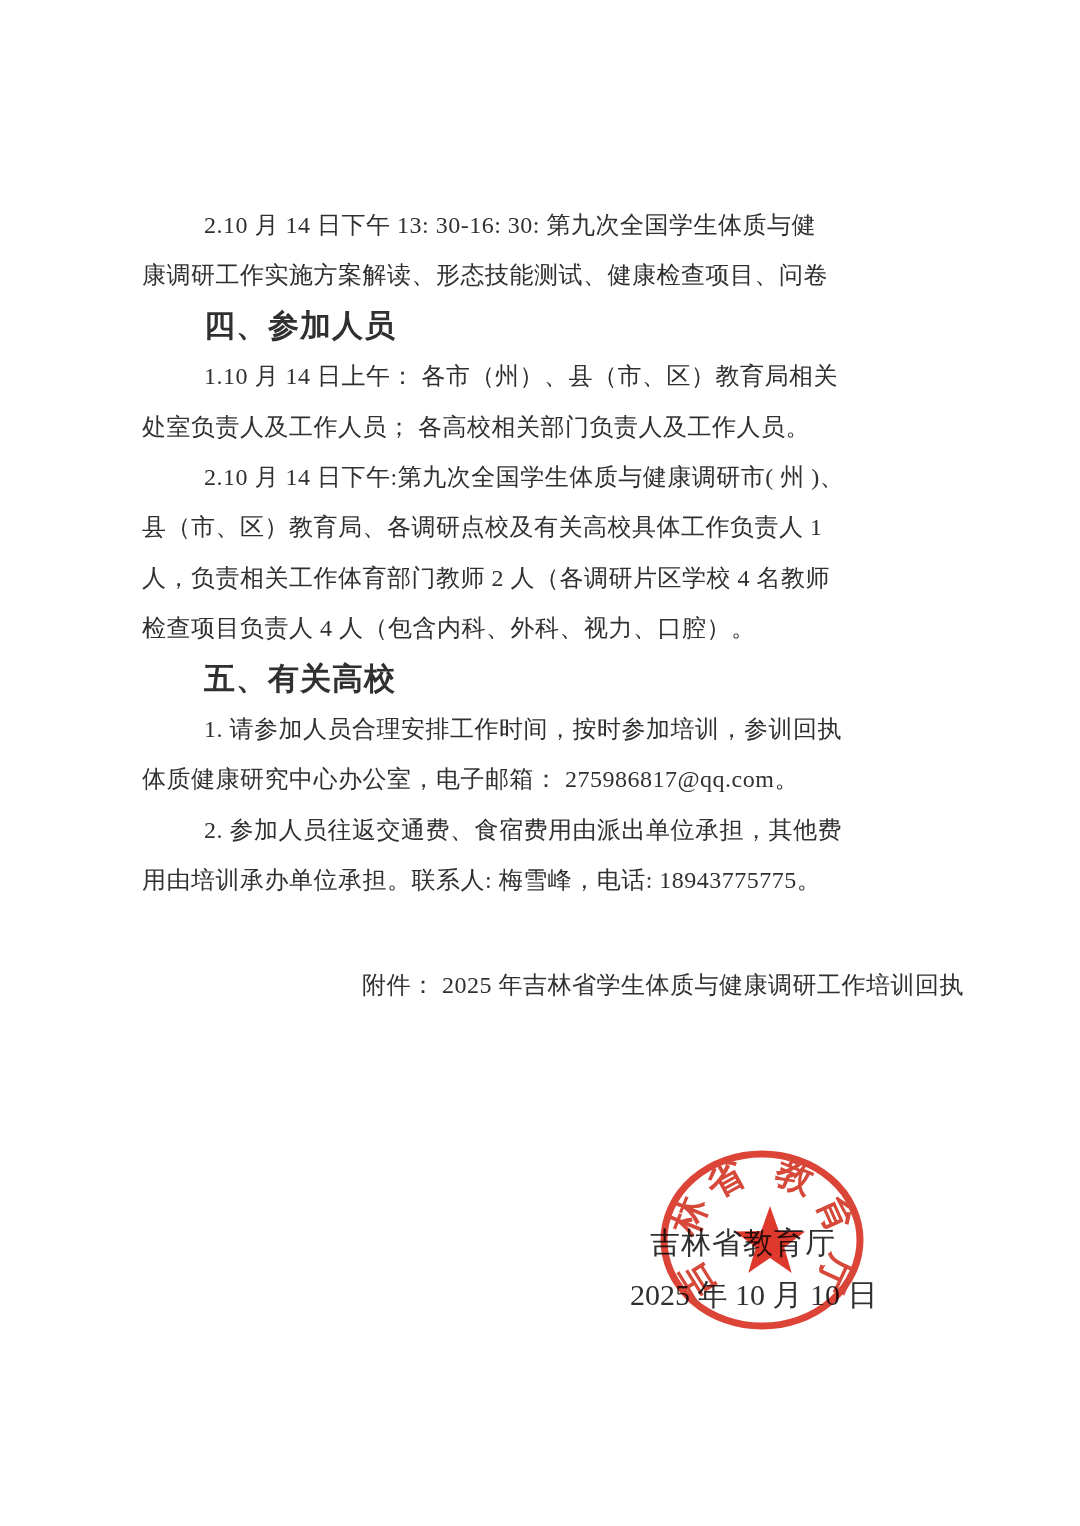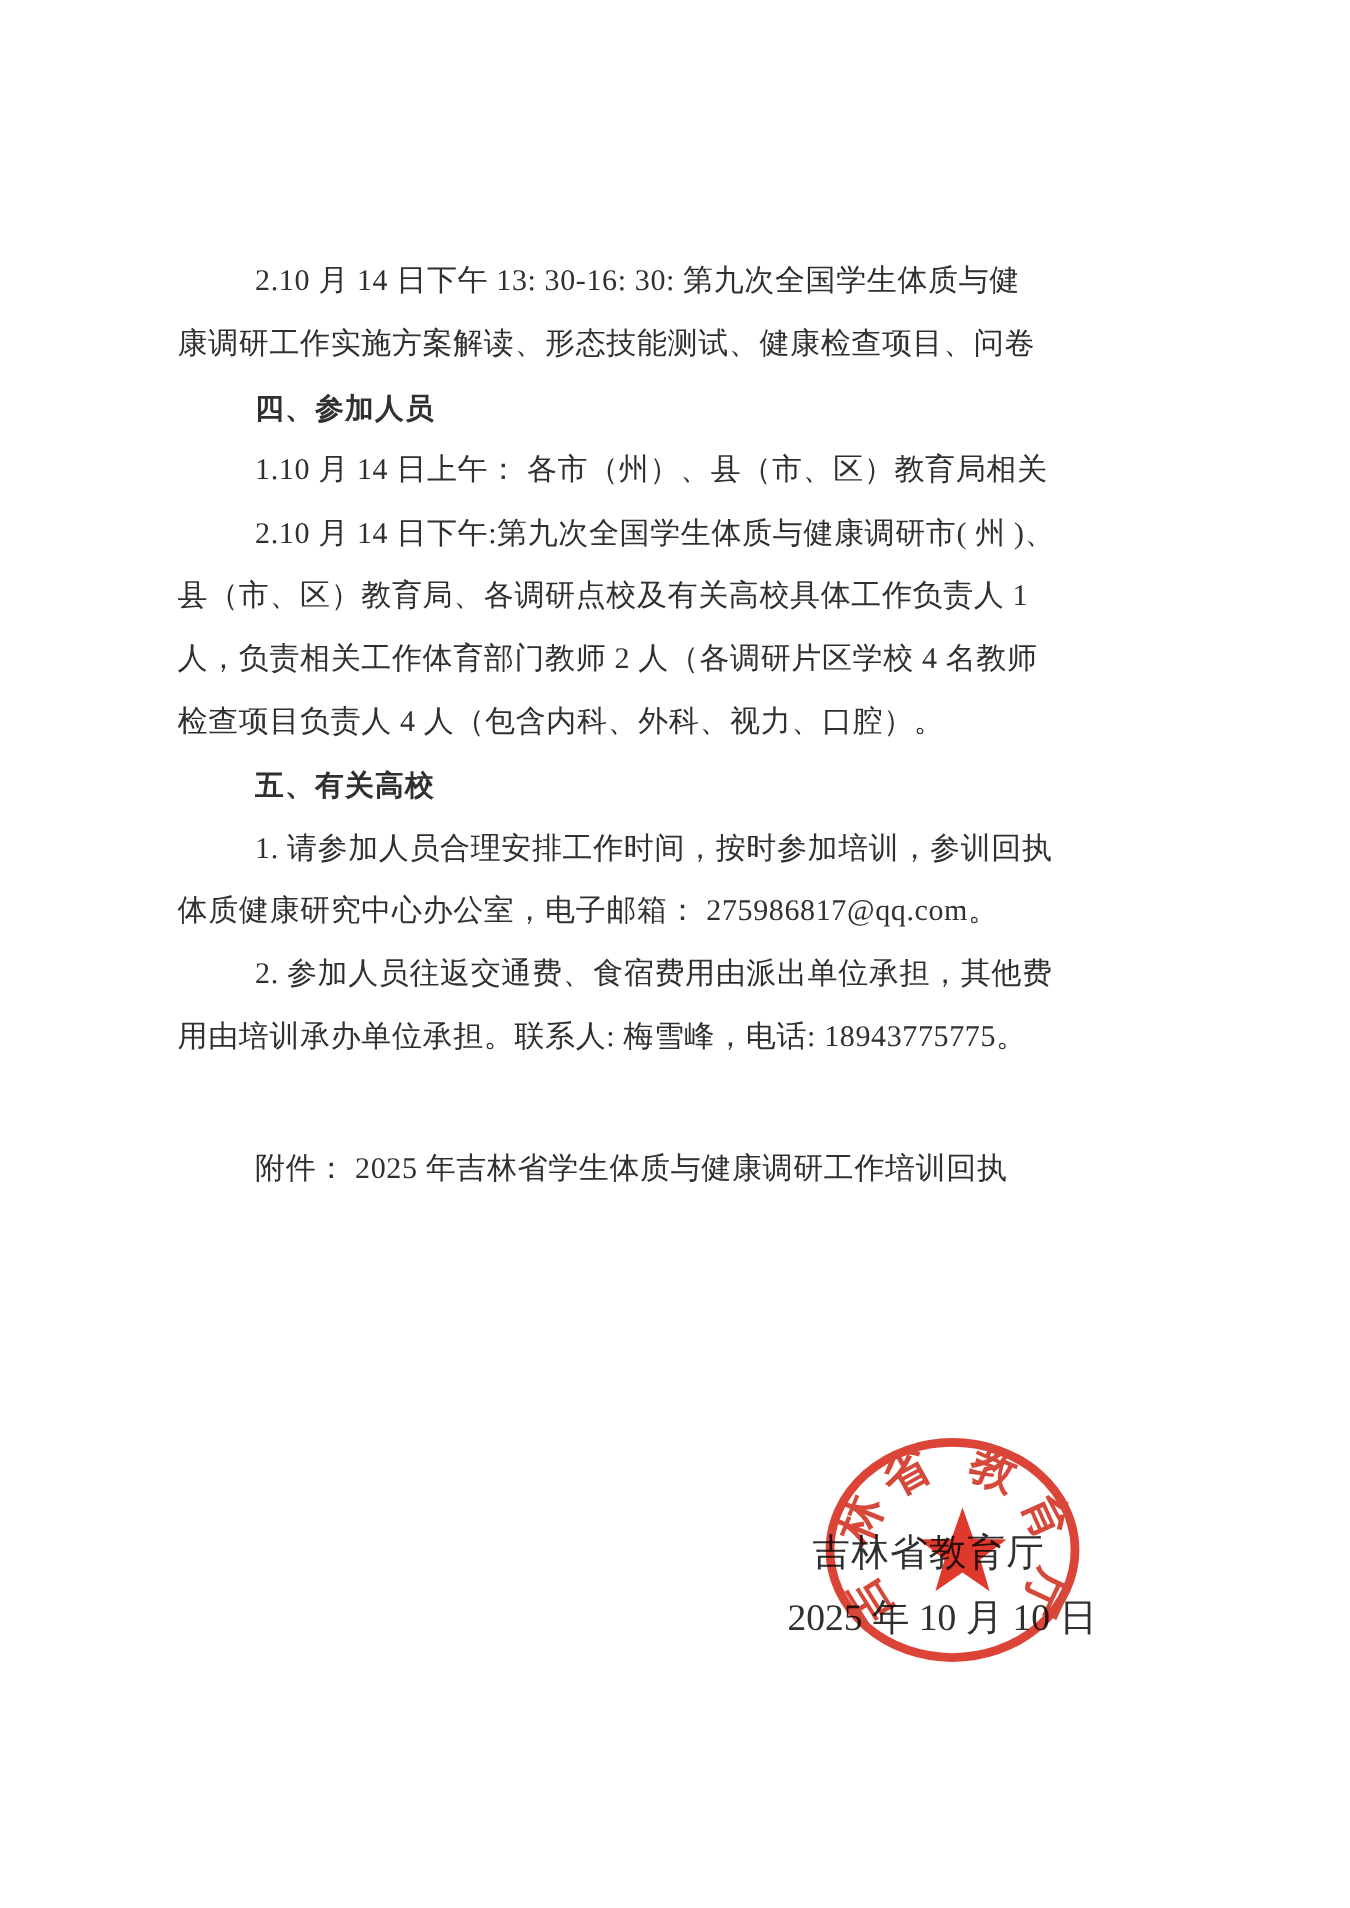--- a/index.html
+++ b/index.html
@@ -20,24 +20,24 @@
     height: 50.4px;
     line-height: 50.4px;
     font-size: 24px;
     white-space: nowrap;
     letter-spacing: 0.5px;
   }
   .indent { padding-left: 62px; }
   .heading {
     font-family: "Liberation Sans", sans-serif;
     font-weight: bold;
-    font-size: 23px;
+    font-size: 31px;
     letter-spacing: 1px;
   }
-  .attachment-line { margin-top: 55px; }
+  .attachment-line { margin-top: 55px; text-align: right; }
   .sig-line {
     position: absolute;
     left: 650px; top: 1218px;
     height: 50px; line-height: 50px;
     font-size: 30px; letter-spacing: 1px;
     white-space: nowrap;
   }
   .date-line {
     position: absolute;
     left: 630px; top: 1270px;
@@ -63,20 +63,21 @@
 <body>
 
 <div class="doc">
 
   <div class="line indent">2.10 月 14 日下午 13: 30-16: 30: 第九次全国学生体质与健</div>
   <div class="line">康调研工作实施方案解读、形态技能测试、健康检查项目、问卷</div>
 
   <div class="line indent heading">四、参加人员</div>
 
   <div class="line indent">1.10 月 14 日上午： 各市（州）、县（市、区）教育局相关</div>
+  <div class="line">处室负责人及工作人员； 各高校相关部门负责人及工作人员。</div>
 
   <div class="line indent">2.10 月 14 日下午:第九次全国学生体质与健康调研市( 州 )、</div>
   <div class="line">县（市、区）教育局、各调研点校及有关高校具体工作负责人 1</div>
   <div class="line">人，负责相关工作体育部门教师 2 人（各调研片区学校 4 名教师</div>
   <div class="line">检查项目负责人 4 人（包含内科、外科、视力、口腔）。</div>
 
   <div class="line indent heading">五、有关高校</div>
 
   <div class="line indent">1. 请参加人员合理安排工作时间，按时参加培训，参训回执</div>
   <div class="line">体质健康研究中心办公室，电子邮箱： 275986817@qq.com。</div>

